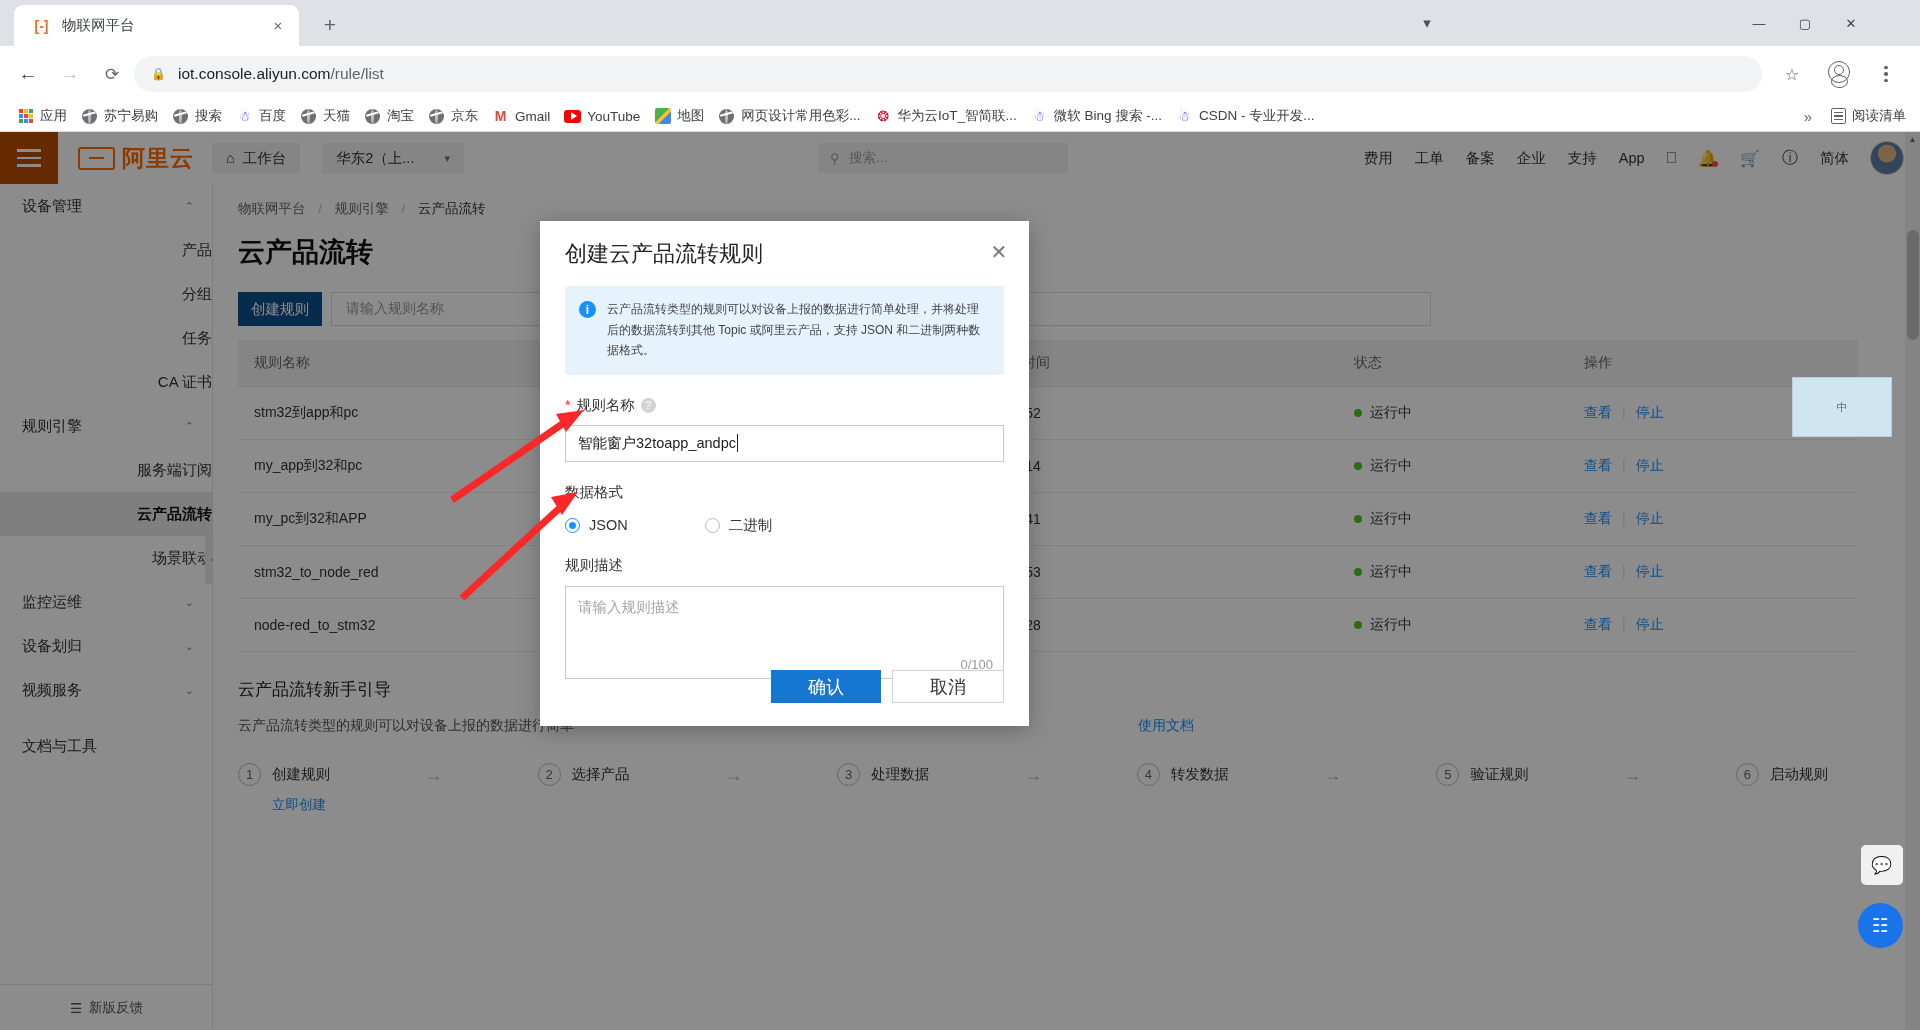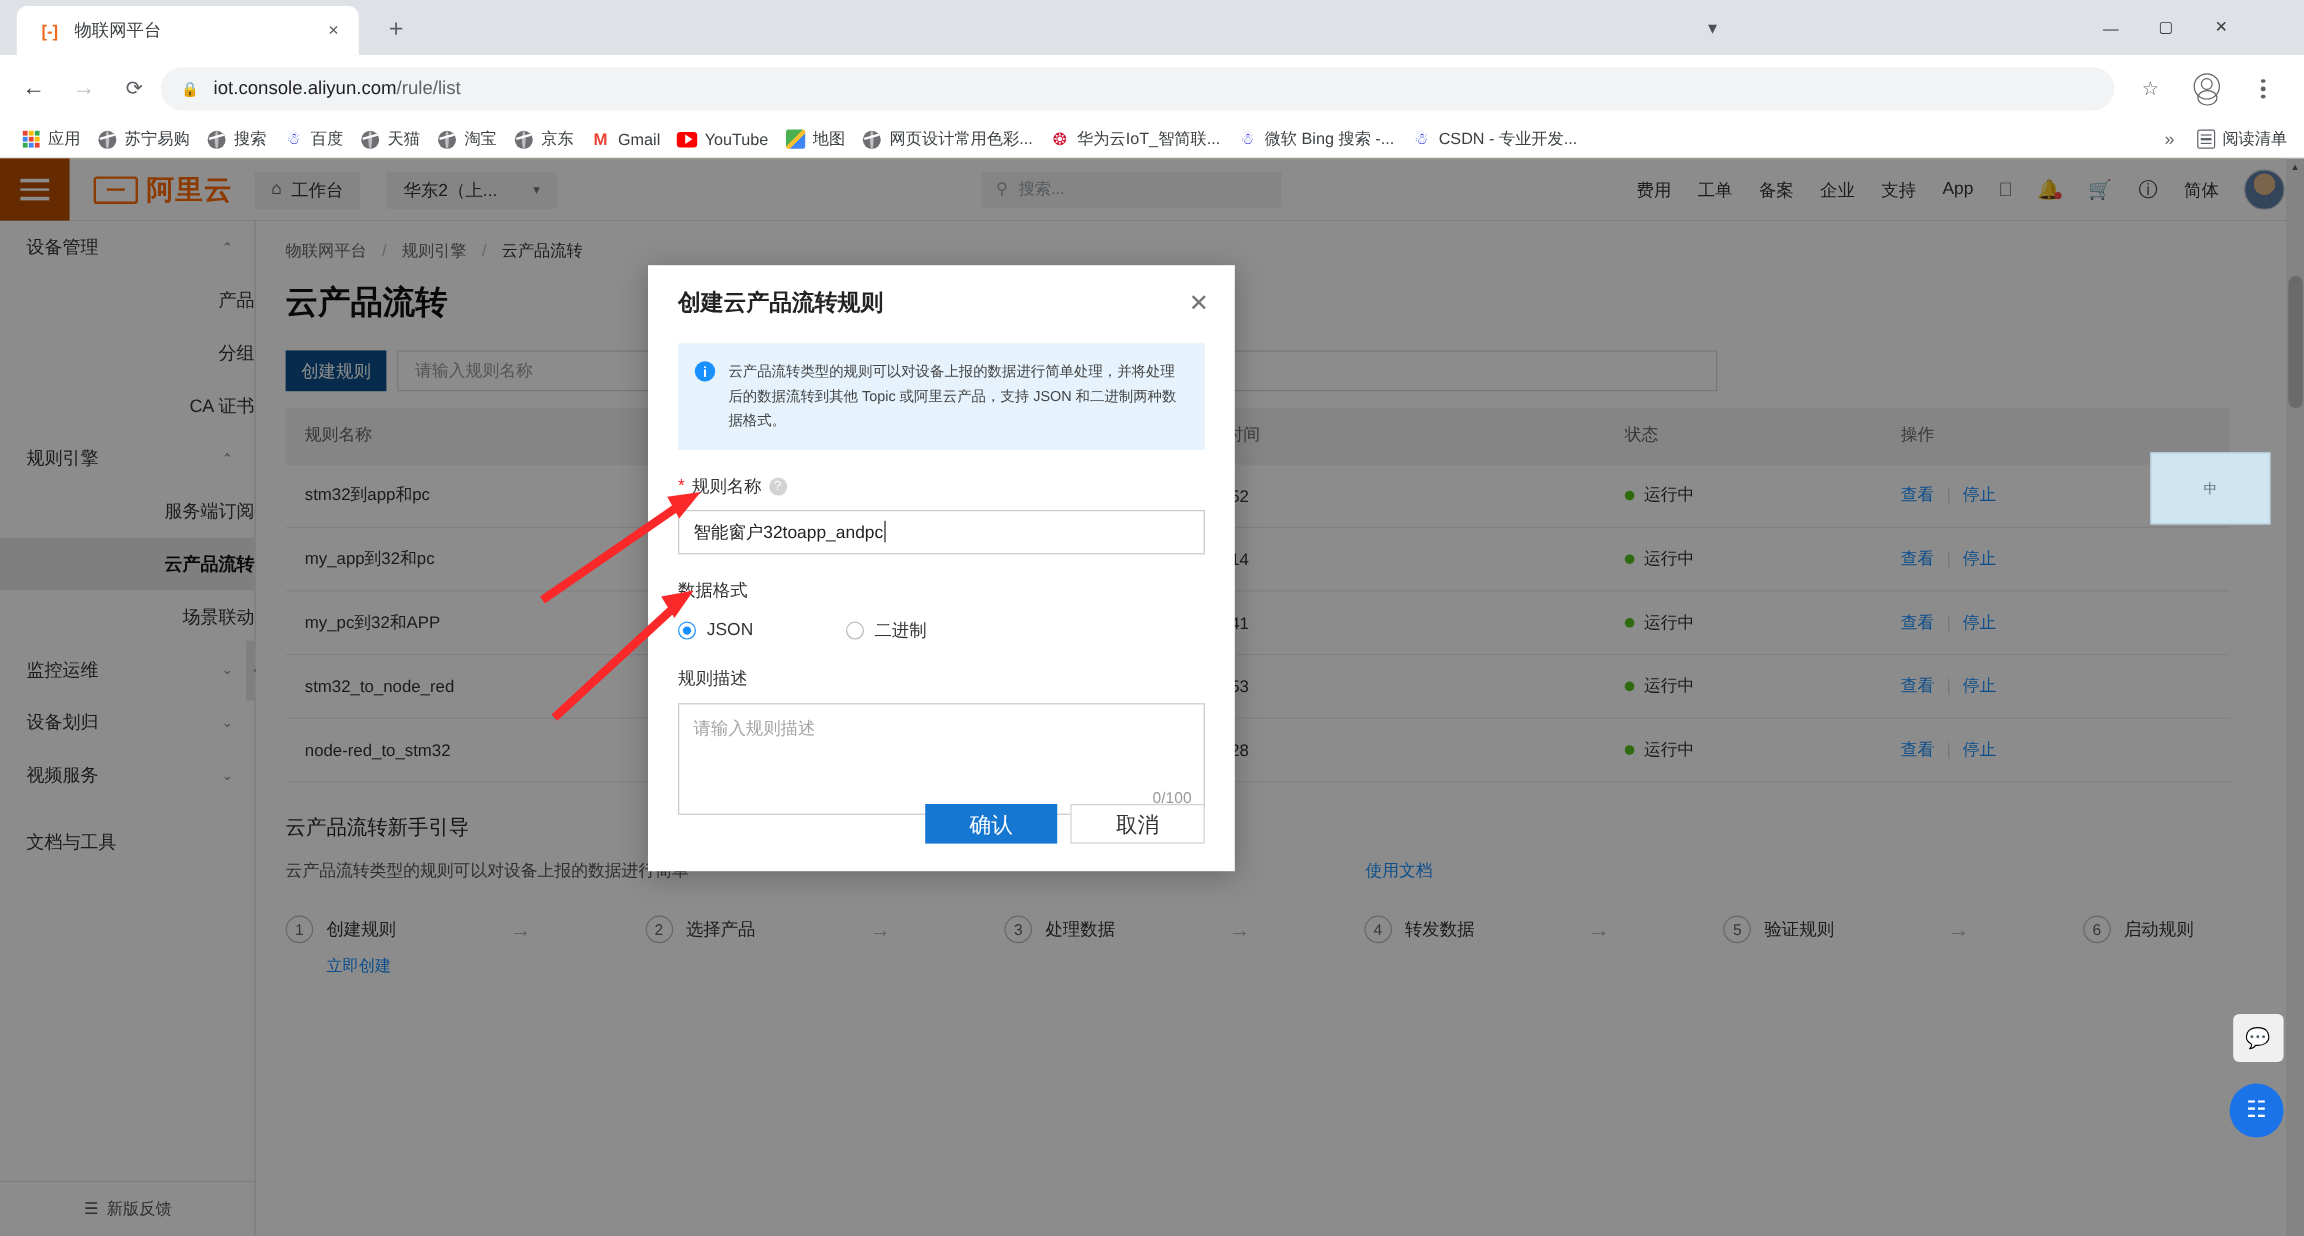--- a/index.html
+++ b/index.html
@@ -130,21 +130,21 @@
     position: absolute; right: 108px; font-size: 15px; color: #5f6368;
   }
   .readlist { position: absolute; right: 14px; display: flex; align-items: center; }
   .rl-ico {
     width: 15px; height: 16px; border: 1.6px solid #5f6368; border-radius: 2px;
     display:flex; flex-direction:column; justify-content:center; gap:2px; padding:0 2px;
   }
   .rl-ico b { display:block; height:1.4px; background:#5f6368; }
 
   
-  .page { position: absolute; top: 132px; left: 0; width: 1920px; height: 898px; background: #a16207; }
+  .page { position: absolute; top: 132px; left: 0; width: 1920px; height: 898px; background: #a21caf; }
 
   .ali-header {
     position: absolute; top: 0; left: 0; width: 1920px; height: 52px; background: #fff;
     display: flex; align-items: center;
   }
   .ham {
     width: 58px; height: 52px; background: #b94e00; display: flex;
     align-items: center; justify-content: center; flex-direction: column; gap: 5px;
   }
   .ham i { display: block; width: 24px; height: 2.6px; background: #fff; }
@@ -256,21 +256,21 @@
           display:flex; align-items:center; justify-content:center; font-size:8px; color:#5f6368;}
 
   
   .overlay { position: absolute; top: 132px; left: 0; width: 1920px; height: 898px; background: rgba(0,0,0,.45); }
 
   
   .modal {
     position: absolute; left: 540px; top: 221px; width: 489px; height: 505px;
     background: #fff; box-shadow: 0 4px 22px rgba(0,0,0,.25);
   }
-  .modal-title { position: absolute; left: 25px; top: 18px; font-size: 19px; color: #222; font-weight: bold; }
+  .modal-title { position: absolute; left: 25px; top: 18px; font-size: 22px; color: #222; }
   .modal-close {
     position: absolute; right: 17px; top: 18px; width: 26px; height: 26px;
     display: flex; align-items: center; justify-content: center;
     font-size: 20px; color: #777;
   }
   .modal-body { position: absolute; left: 25px; top: 65px; width: 439px; }
   .info-box {
     background: #e6f3fc; padding: 13px 15px 14px 14px; display: flex; gap: 11px;
   }
   .info-ico {
@@ -512,20 +512,23 @@
     <div class="sidebar">
       <div class="nav-group">
         <span>设备管理</span>
         <span class="chev">⌃</span>
       </div>
       <div class="nav-item">
           <span>产品</span>
         </div>
       <div class="nav-item">
           <span>分组</span>
+        </div>
+      <div class="nav-item">
+          <span>任务</span>
         </div>
       <div class="nav-item">
           <span>CA 证书</span>
         </div>
       <div class="nav-group">
         <span>规则引擎</span>
         <span class="chev">⌃</span>
       </div>
       <div class="nav-item">
           <span>服务端订阅</span>

